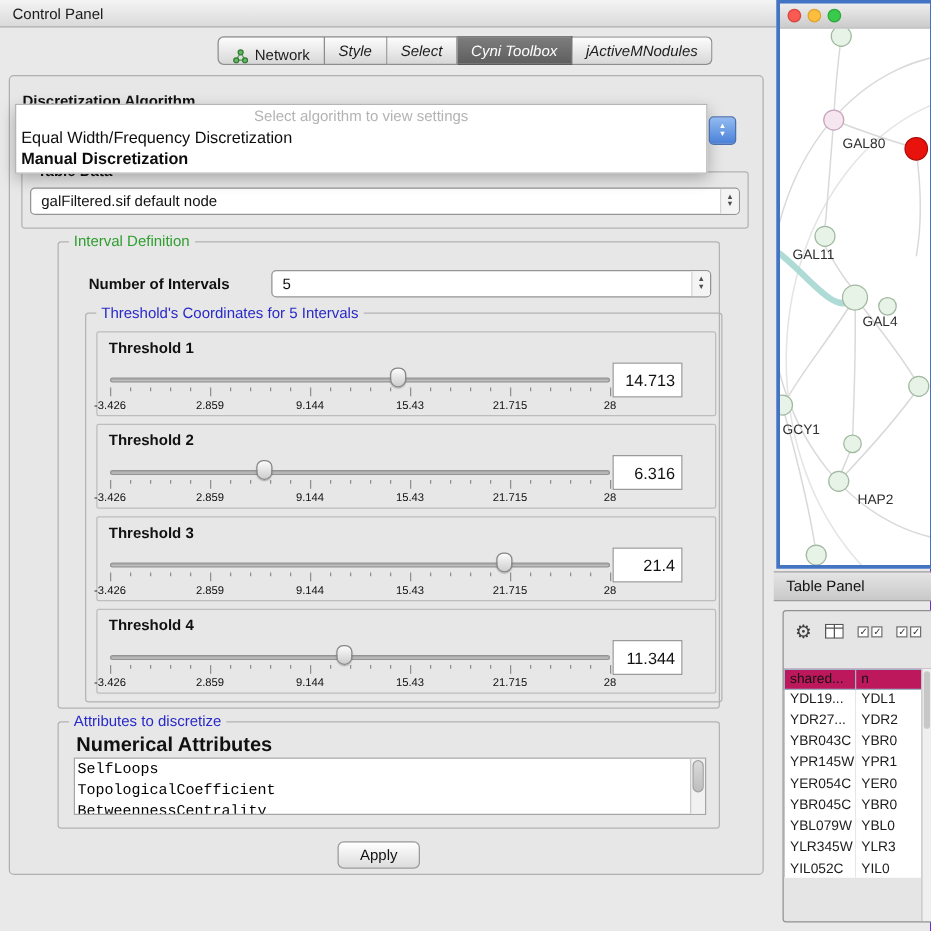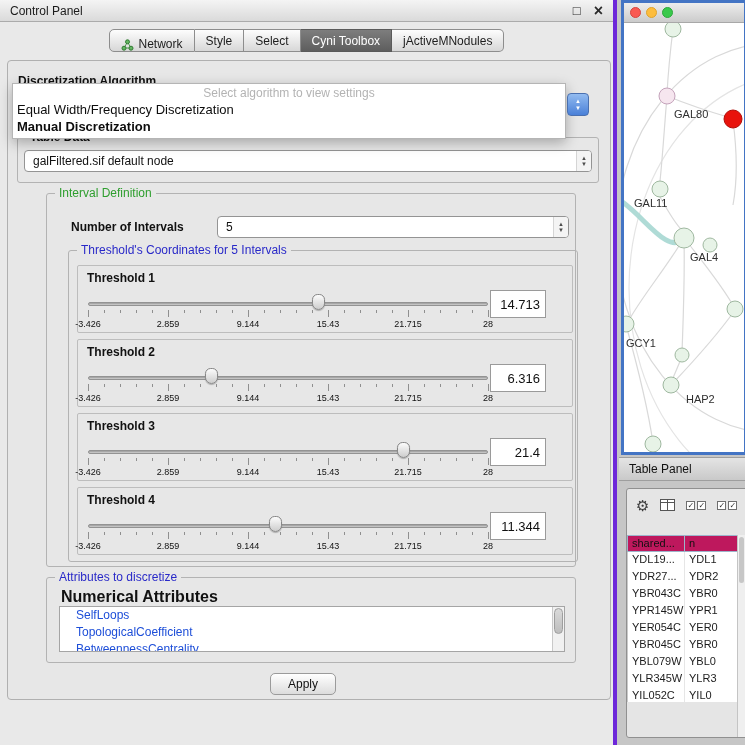--- a/index.html
+++ b/index.html
@@ -1,33 +1,33 @@
 <!DOCTYPE html>
 <html><head>
 <meta charset="utf-8">
 <style>
   * { margin:0; padding:0; box-sizing:border-box; }
   html,body { width:745px; height:745px; }
   body { font-family:"Liberation Sans","DejaVu Sans",sans-serif; background:#c8c8c8; }
   .stage { position:relative; width:745px; height:745px; overflow:hidden; background:#c6c6c6; }
 
   
-  .control-panel { position:absolute; left:0; top:0; width:617px; height:745px; background:#e9e9e9; border-right:4px solid #6d28d9; }
+  .control-panel { position:absolute; left:0; top:0; width:745px; height:745px; background:#e9e9e9; border-right:1px solid #6d28d9; }
   .titlebar { height:22px; background:linear-gradient(#f4f4f4,#dadada); border-bottom:1px solid #ababab; display:flex; align-items:center; padding:0 10px; }
   .titlebar .title { font-size:12px; color:#1a1a1a; }
   .titlebar .spacer { flex:1; }
   .win-btn { font-size:13px; color:#2a2a2a; margin-left:13px; line-height:1; }
   .win-btn.close { font-size:16px; font-weight:bold; }
 
   .seg-row { position:absolute; left:0; width:100%; display:flex; justify-content:center; }
   .seg-row.top { top:29px; }
   .seg-row.bottom { top:704px; }
   .seg { display:flex; align-items:center; gap:5px; padding:0 11px; font-size:12px; color:#1d1d1d; height:23px;
          background:linear-gradient(#fdfdfd,#d7d7d7); border:1px solid #8d8d8d; }
-  .seg + .seg { border-left:none; }
+  .seg + .seg { border-left:none;font-style:italic; }
   .seg:first-child { border-radius:5px 0 0 5px;align-items:flex-end; }
   .seg:last-child { border-radius:0 5px 5px 0; }
   .seg.sel { background:linear-gradient(#7d7d7d,#5e5e5e); color:#fff; border-color:#5a5a5a; }
   .tab-ic { display:inline-flex; }
 
   .inner { position:absolute; left:7px; top:60px; width:604px; height:640px; background:#e7e7e7; border:1px solid #b0b0b0; border-radius:4px; }
 
   .algo-label { position:absolute; left:10px; top:13px; font-size:12px; font-weight:bold; color:#111; }
 
   .group { position:absolute; border:1px solid #b3b3b3; border-radius:3px; }
@@ -61,21 +61,21 @@
   .tick { position:absolute; top:0; width:1px; height:3px; background:#8f8f8f; }
   .tick.major { height:7px; }
   .scale { position:absolute; left:0; right:0; top:27px; height:11px; font-size:9px; color:#111; }
   .scale span { position:absolute; transform:translateX(-50%); white-space:nowrap; }
   .valbox { position:absolute; right:26px; top:24px; width:56px; height:28px; background:#fff; border:1px solid #9a9a9a;
             font-size:13px; color:#111; display:flex; align-items:center; justify-content:flex-end; padding-right:5px; }
 
   .attributes-group { left:38px; top:516px; width:530px; height:86px; }
   .attr-label { position:absolute; left:14px; top:10px; font-weight:bold; font-size:16px; color:#111; }
   .listbox { position:absolute; left:12px; top:28px; width:506px; height:46px; background:#fff; border:1px solid #a5a5a5; overflow:hidden; }
-  .list-item { font-size:12px; padding:0 16px; height:17px; line-height:17px; color:#1d4ed8; white-space:nowrap; }
+  .list-item { font-size:12px; padding:0 2px; height:17px; line-height:17px; color:#000000; white-space:nowrap;font-family:Liberation Mono, monospace; }
   .list-scroll { position:absolute; right:0; top:0; bottom:0; width:12px; background:#f1f1f1; border-left:1px solid #c9c9c9; }
   .list-thumb { position:absolute; left:1px; top:1px; width:9px; height:26px; background:linear-gradient(#dadada,#bdbdbd);
                 border:1px solid #9e9e9e; border-radius:5px; }
 
   .apply { position:absolute; left:262px; top:612px; width:66px; height:22px; border:1px solid #9b9b9b; border-radius:5px;
            background:linear-gradient(#ffffff,#dcdcdc); font-size:12px; font-family:inherit; color:#111; }
 
   
   .popup { position:absolute; left:12px; top:83px; width:554px; background:#fff; border:1px solid #b5b5b5;
            box-shadow:0 4px 12px rgba(0,0,0,.28); z-index:20; padding-bottom:3px; }

